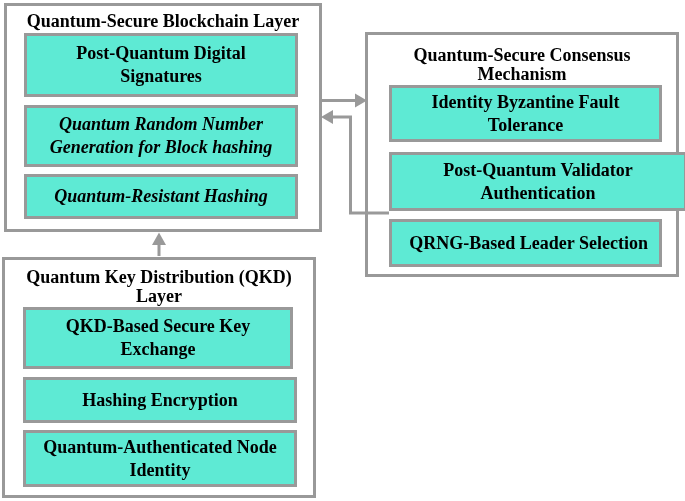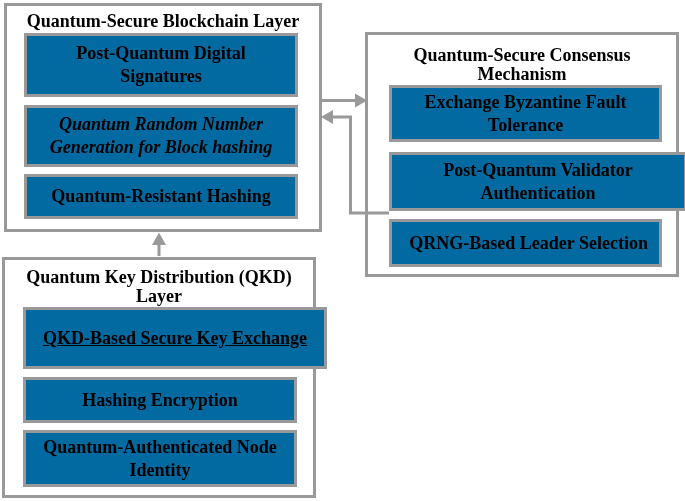--- a/index.html
+++ b/index.html
@@ -22,45 +22,45 @@
   .box-title {
     text-align: center;
     font-size: 18px;
     line-height: 19px;
     margin: 0 auto;
   }
   .inner-box {
     position: absolute;
     box-sizing: border-box;
     border: 3px solid #999999;
-    background: #0369a1;
+    background: #5eead4;
     display: flex;
     align-items: center;
     justify-content: center;
     text-align: center;
     font-size: 18px;
     line-height: 23px;
     padding: 8px 11px;
   }
   
   .box-blockchain { left: 4px; top: 3px; width: 318px; height: 229px; }
   .box-blockchain .box-title { padding-top: 6px; }
   .bc-i1 { left: 17px; top: 27px;  width: 274px; height: 64px; }
   .bc-i2 { left: 17px; top: 99px;  width: 274px; height: 62px; font-style: italic; }
-  .bc-i3 { left: 17px; top: 168px; width: 274px; height: 45px; }
+  .bc-i3 { left: 17px; top: 168px; width: 274px; height: 45px; font-style: italic; }
   
   .box-consensus { left: 365px; top: 2px; width: 314px; height: 245px; margin-top: 30px; }
   .box-consensus .box-title { padding-top: 11px; max-width: 250px; }
   .cs-i1 { left: 21px; top: 50px;  width: 273px; height: 57px; }
   .cs-i2 { left: 21px; top: 117px; width: 298px; height: 59px; }
   .cs-i3 { left: 21px; top: 184px; width: 273px; height: 48px; justify-content: flex-end; }
   
   .box-qkd { left: 2px; top: 257px; width: 314px; height: 241px; }
   .box-qkd .box-title { padding-top: 8px; max-width: 280px; }
-  .qk-i1 { left: 18px; top: 47px;  width: 304px; height: 62px; text-decoration: underline; }
+  .qk-i1 { left: 18px; top: 47px;  width: 270px; height: 62px; }
   .qk-i2 { left: 18px; top: 117px; width: 274px; height: 46px; }
   .qk-i3 { left: 18px; top: 170px; width: 274px; height: 57px; }
   
   .arrow-layer {
     position: absolute;
     left: 0; top: 0;
     width: 685px; height: 501px;
     pointer-events: none;
   }
 </style>
@@ -78,21 +78,21 @@
       <span>Quantum Random Number Generation for Block hashing</span>
     </div>
     <div class="inner-box bc-i3">
       <span>Quantum-Resistant Hashing</span>
     </div>
   </div>
 
   <div class="outer-box box-consensus">
     <div class="box-title">Quantum-Secure Consensus Mechanism</div>
     <div class="inner-box cs-i1">
-      <span>Exchange Byzantine Fault Tolerance</span>
+      <span>Identity Byzantine Fault Tolerance</span>
     </div>
     <div class="inner-box cs-i2">
       <span>Post-Quantum Validator Authentication</span>
     </div>
     <div class="inner-box cs-i3">
       <span>QRNG-Based Leader Selection</span>
     </div>
   </div>
 
   <div class="outer-box box-qkd">

